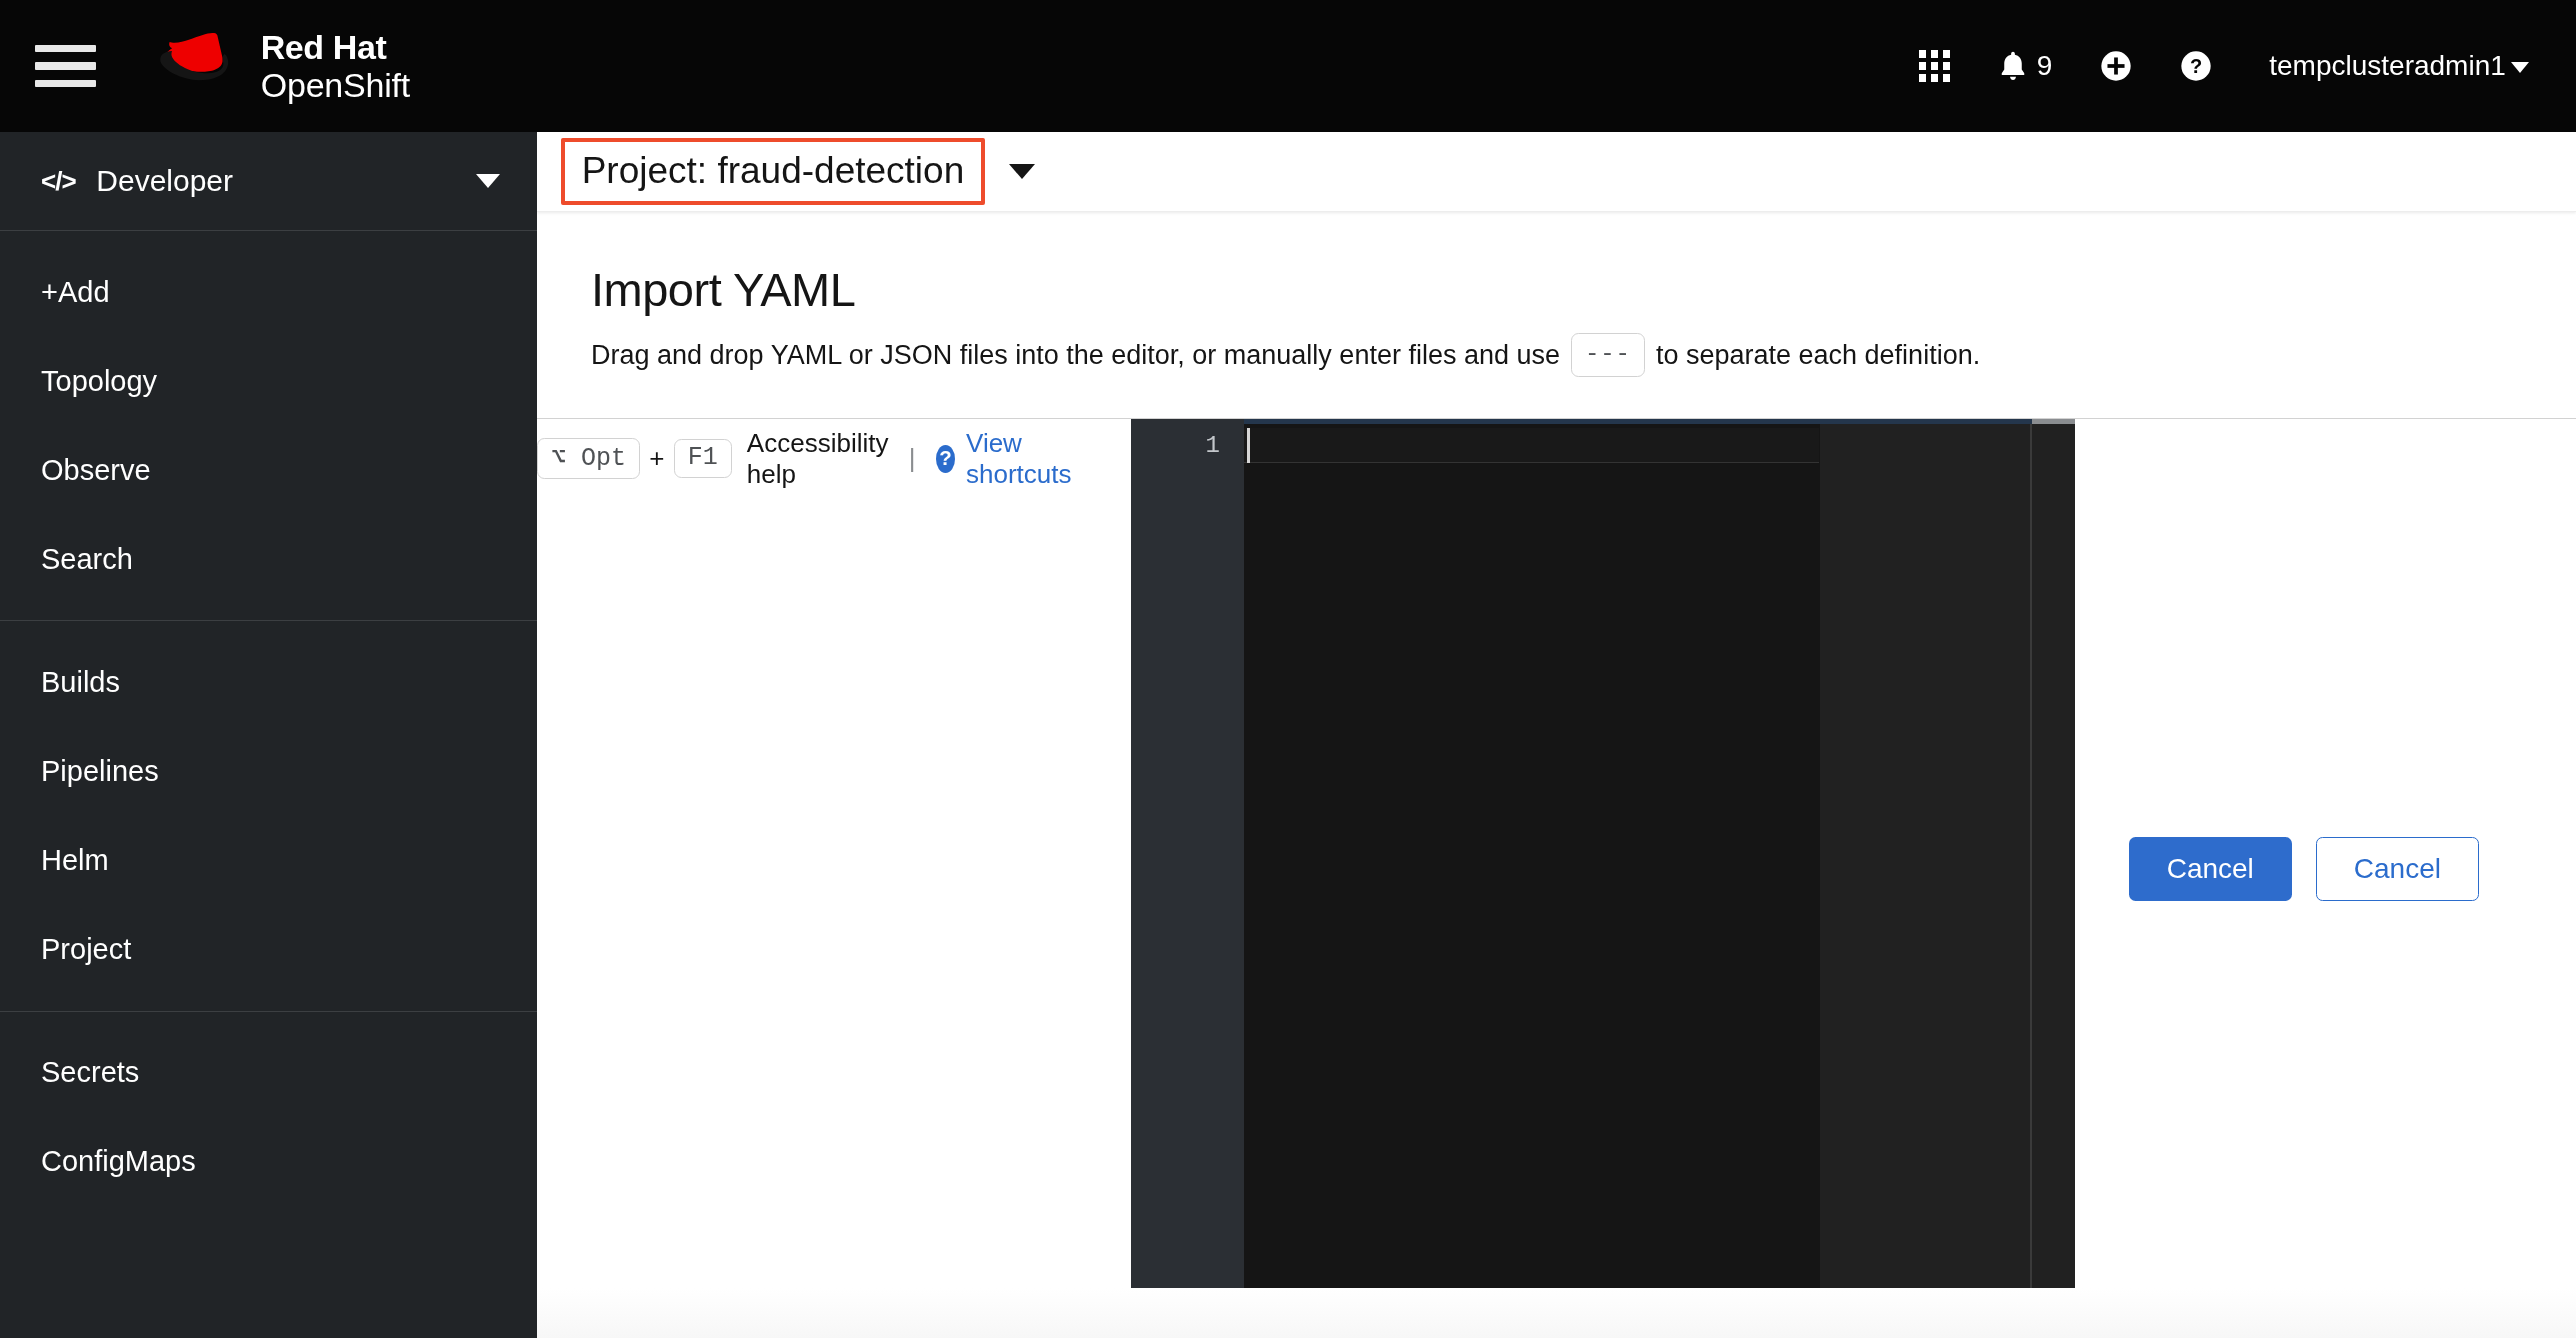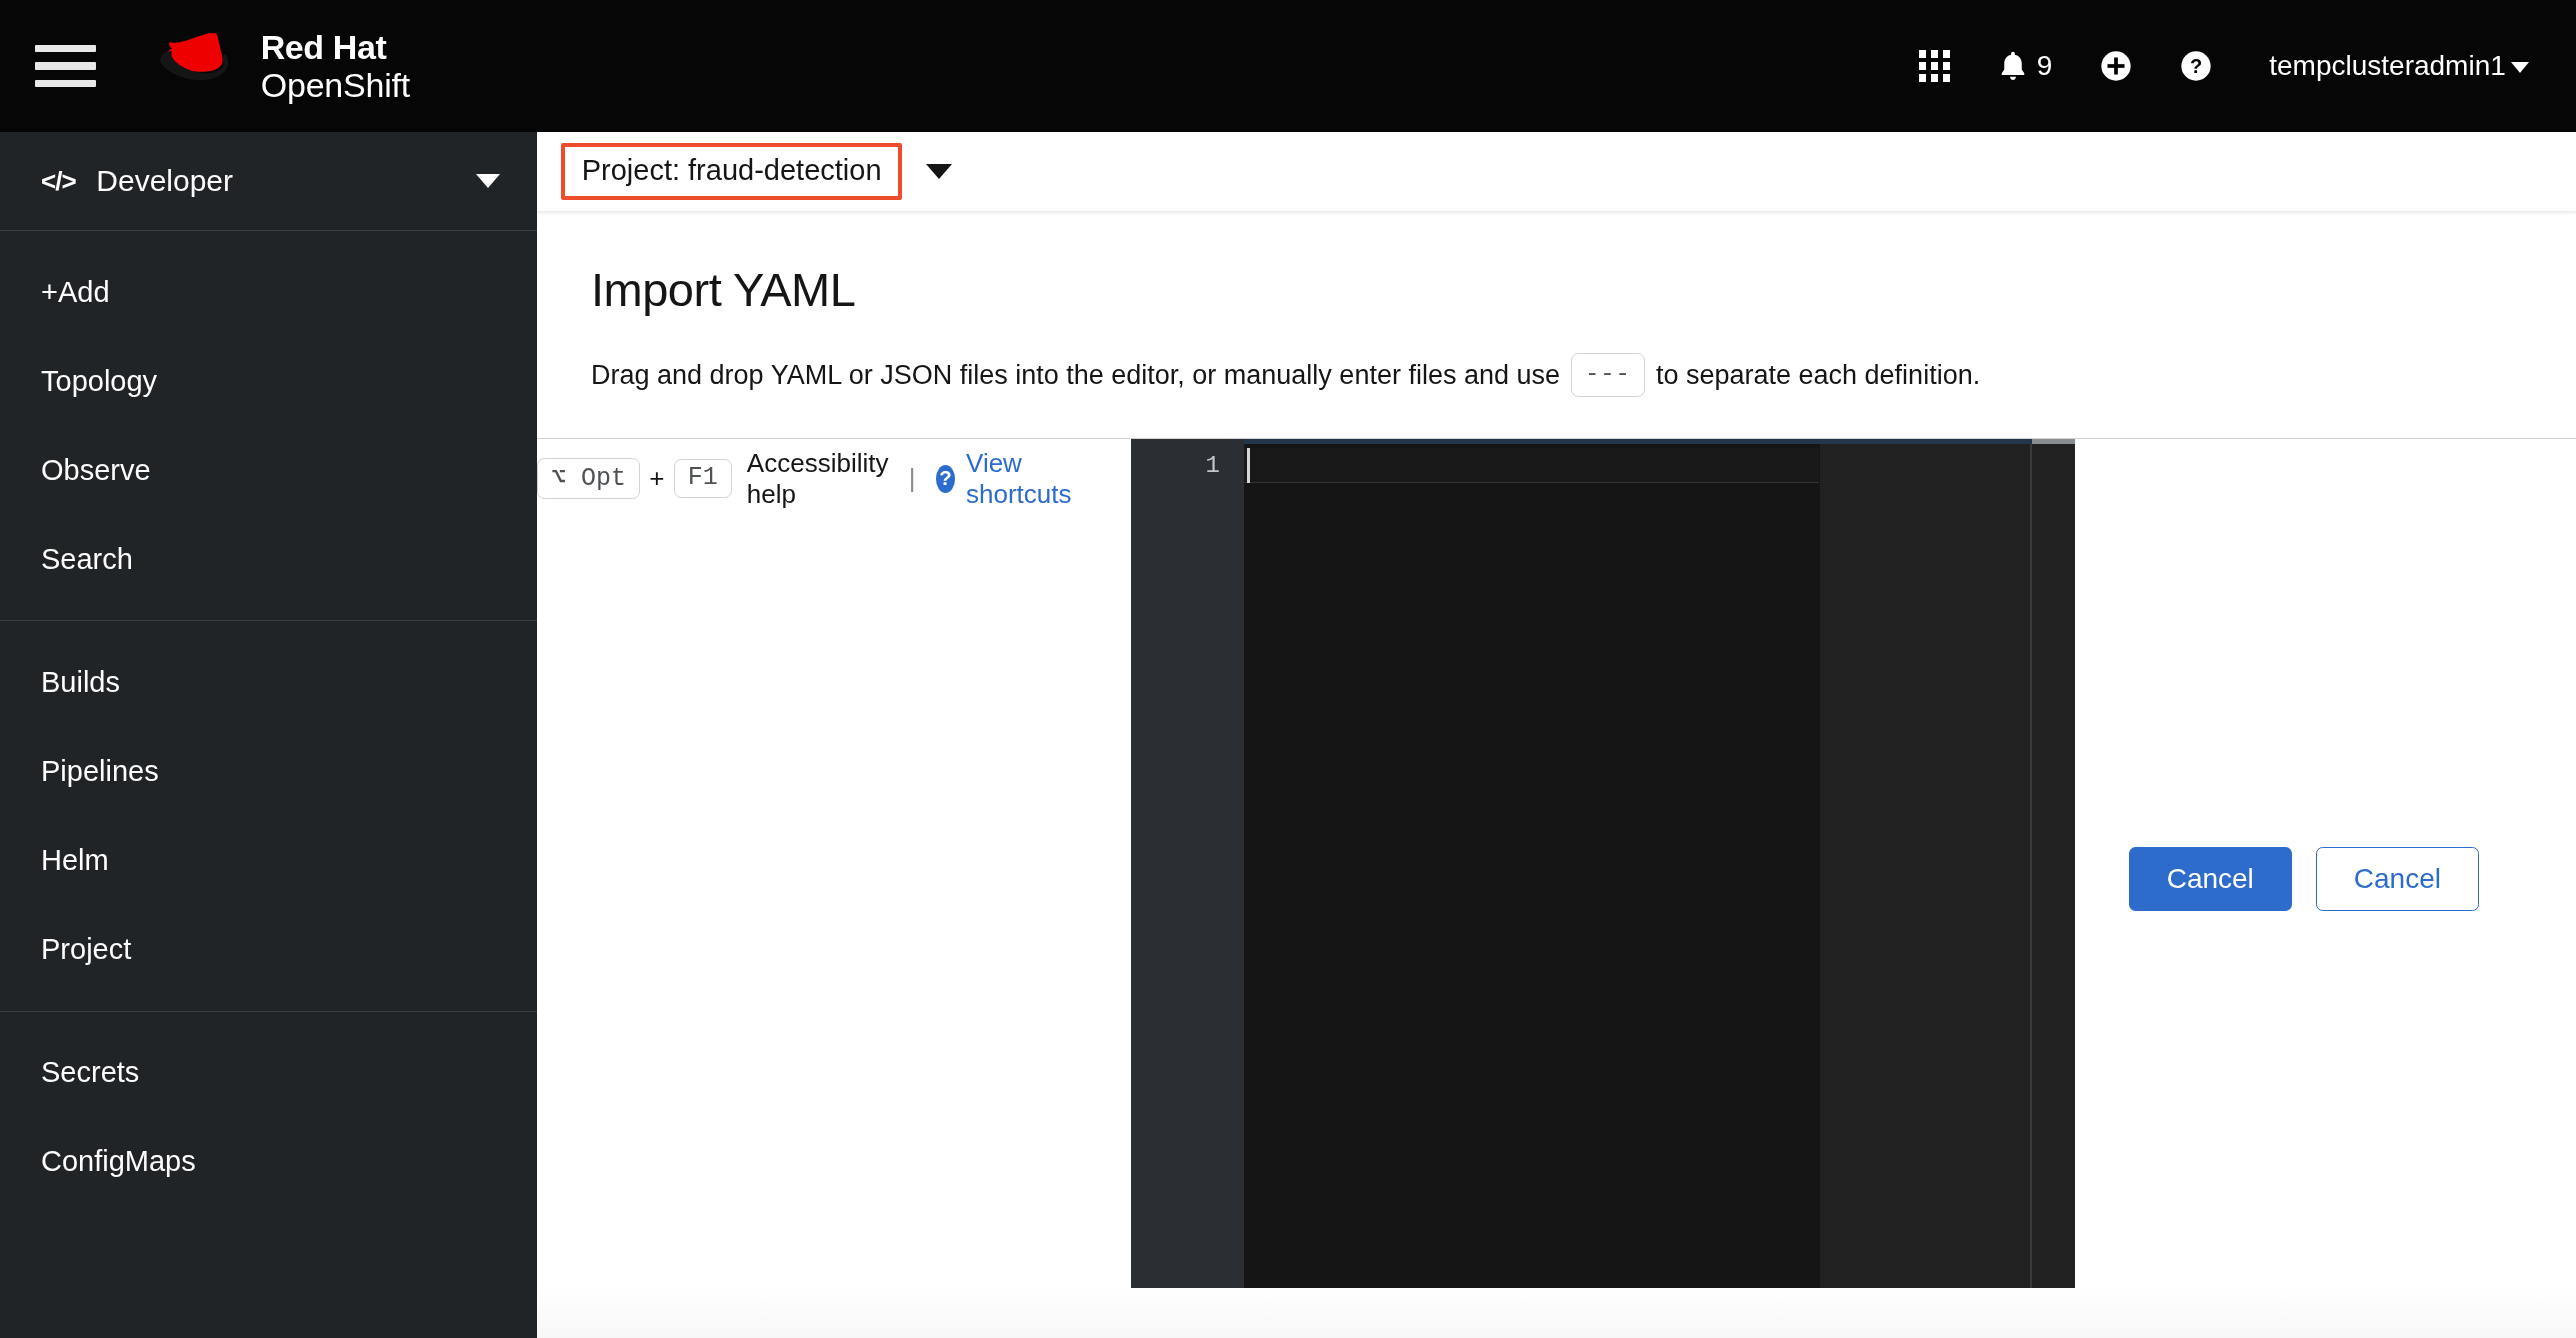--- a/index.html
+++ b/index.html
@@ -205,21 +205,21 @@
   }
   .project-highlight {
     border: 4.6px solid #ee4c2c;
     border-radius: 1.9px;
     padding: 7.4px 16.7px 9.3px 16.7px;
     display: inline-flex;
     align-items: center;
     background: #fff;
   }
   .project-label {
-    font-size: 29px;
+    font-size: 37px;
     color: #151515;
     white-space: nowrap;
   }
   .project-caret {
     margin-left: 24px;
     width: 0; height: 0;
     border-left: 13px solid transparent;
     border-right: 13px solid transparent;
     border-top: 15px solid #151515;
     cursor: pointer;
@@ -228,21 +228,21 @@
   .page-header {
     padding: 50px 54px 41px 54px;
     border-bottom: 1.9px solid #d2d2d2;
     background: #fff;
   }
   .page-title {
     font-size: 47px;
     font-weight: 400;
     color: #151515;
     letter-spacing: -0.5px;
-    margin-bottom: 36px;
+    margin-bottom: 16px;
   }
   .page-desc {
     font-size: 27px;
     color: #151515;
     display: flex;
     align-items: center;
     flex-wrap: wrap;
     line-height: 1.35;
   }
   .code-chip {

